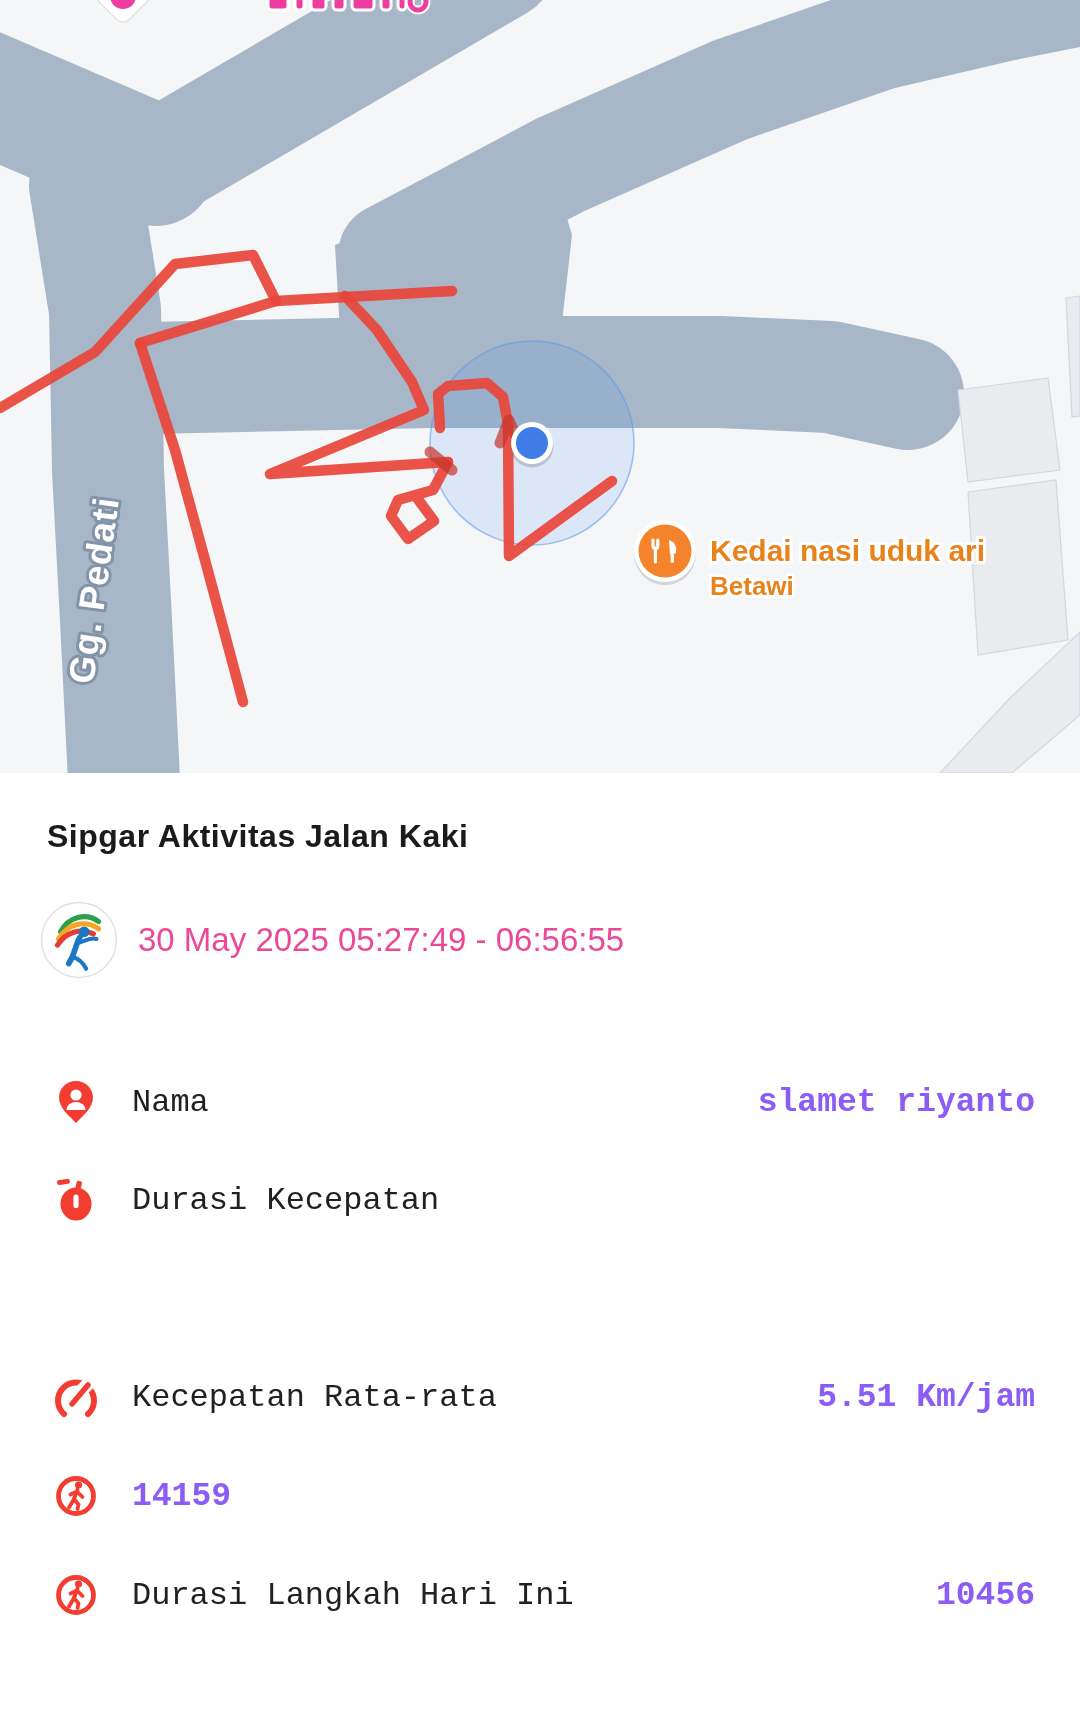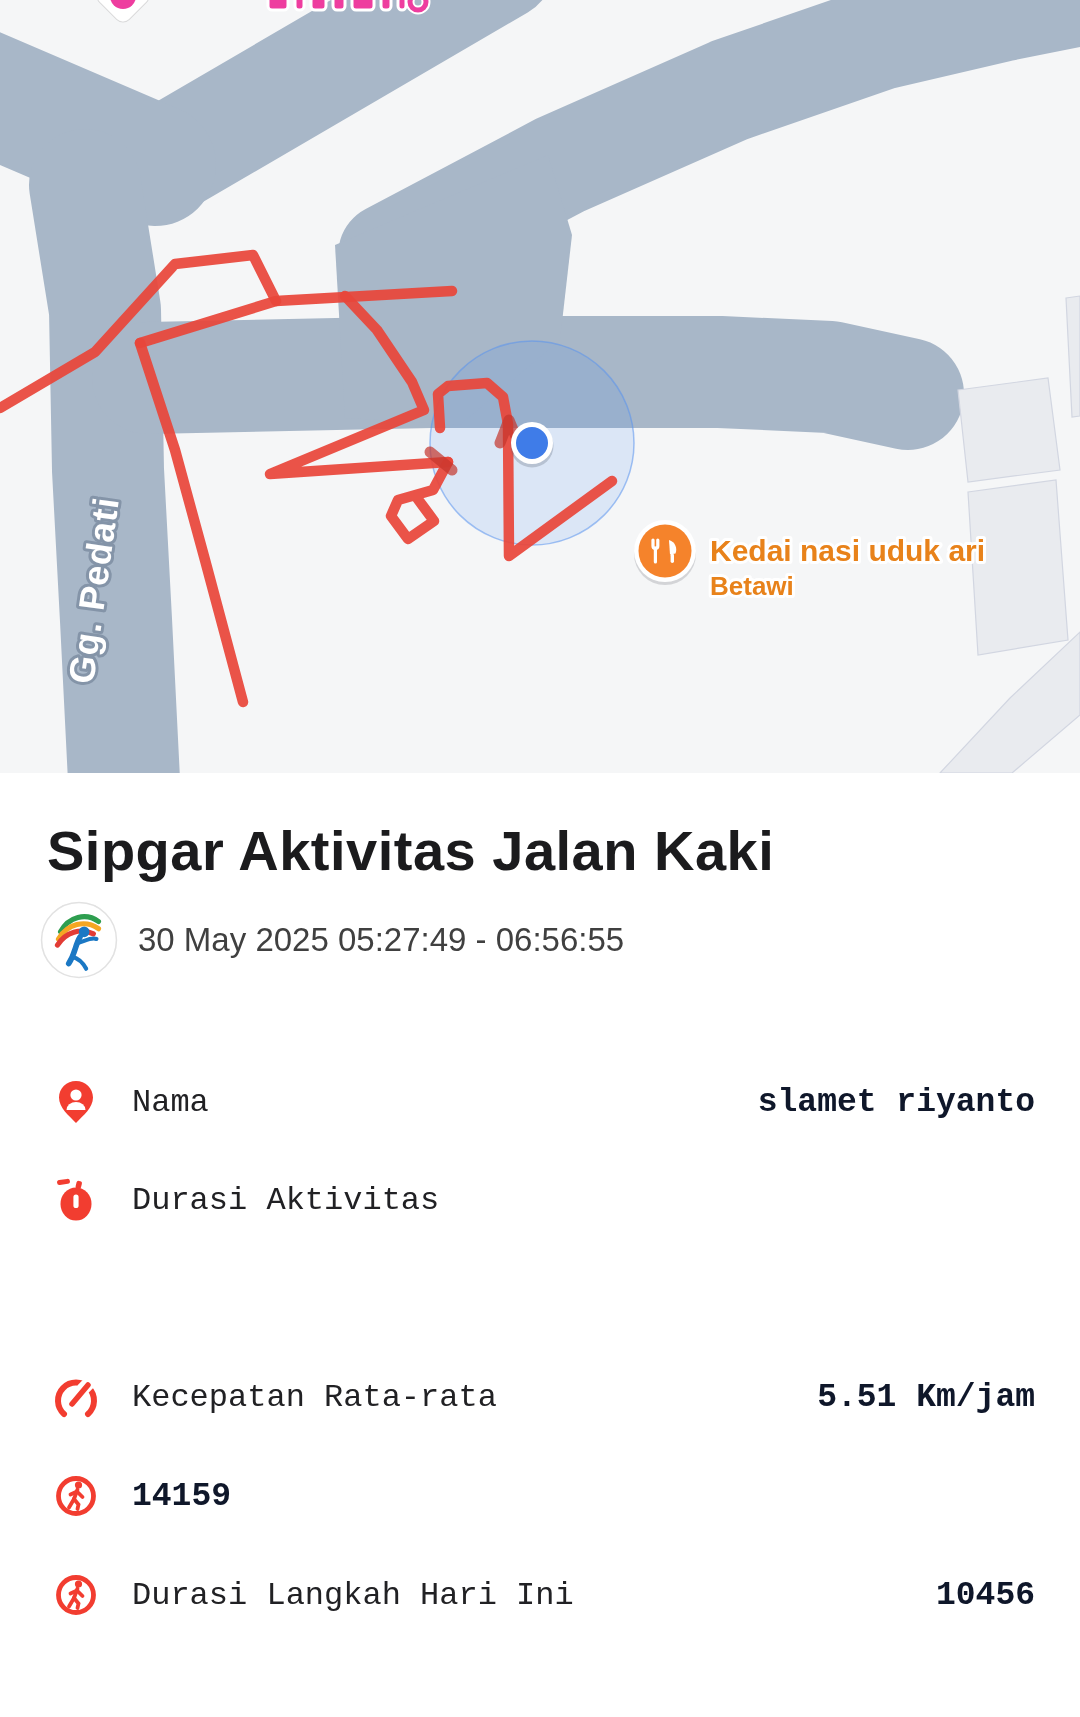--- a/index.html
+++ b/index.html
@@ -5,29 +5,29 @@
   html,body{margin:0;padding:0;background:#fff;}
   #screen{position:relative;width:1080px;height:1717px;background:#fff;overflow:hidden;
           font-family:"Liberation Sans",sans-serif;}
   
   #map{position:absolute;left:0;top:0;width:1080px;height:773px;display:block;background:#f5f6f7;}
   .poi-line1{font:700 30px "Liberation Sans",sans-serif;fill:#e8821a;stroke:#ffffff;stroke-width:6;paint-order:stroke;stroke-linejoin:round;}
   .poi-line2{font:700 26px "Liberation Sans",sans-serif;fill:#e8821a;stroke:#ffffff;stroke-width:6;paint-order:stroke;stroke-linejoin:round;}
   .road-label{font:700 36px "Liberation Sans",sans-serif;fill:#ffffff;stroke:#8494a8;stroke-width:6;paint-order:stroke;stroke-linejoin:round;letter-spacing:1px;}
   .pinkstub{fill:#ee3d9f;stroke:#ffffff;stroke-width:3;}
   
-  .page-title{position:absolute;left:47px;top:818px;font-size:56px;font-weight:700;color:#1b1b1d;letter-spacing:.5px;}
+  .page-title{position:absolute;left:47px;top:818px;font-size:32px;font-weight:700;color:#1b1b1d;letter-spacing:.5px;}
   .id-row{position:absolute;left:40px;top:900px;height:80px;display:flex;align-items:center;}
   .app-logo{width:78px;height:78px;border-radius:50%;flex:0 0 78px;}
-  .date-range{margin-left:20px;font-size:33px;color:#404040;}
+  .date-range{margin-left:20px;font-size:33px;color:#ec4899;}
   .stat-row{position:absolute;left:52px;right:45px;height:60px;display:flex;align-items:center;font-family:Liberation Mono, monospace;}
   .sicon{width:48px;height:48px;flex:0 0 48px;margin-right:32px;}
   .sicon svg{width:48px;height:48px;display:block;}
   .slabel{flex:1;font-size:32px;color:#212124;}
-  .svalue{font-size:33px;font-weight:700;color:#0f172a;text-align:right;white-space:nowrap;}
+  .svalue{font-size:33px;font-weight:700;color:#8b5cf6;text-align:right;white-space:nowrap;}
 </style>
 </head>
 <body>
 
 <div id="screen">
 
   <svg id="map" viewBox="0 0 1080 773" xmlns="http://www.w3.org/2000/svg">
     <rect x="0" y="0" width="1080" height="773" fill="#f5f6f7"></rect>
     <g id="g-roads">
         <polyline points="152,168 500,-35" fill="none" stroke="#a8b7c8" stroke-width="110" stroke-linecap="round" stroke-linejoin="round"></polyline>
@@ -128,21 +128,21 @@
 
   <div class="stat-row" style="top:1170px">
     <span class="sicon">
       <svg viewBox="0 0 48 48">
           <rect x="5" y="3.5" width="13" height="5" rx="2.5" fill="#f23d30" transform="rotate(-8 11 6)"></rect>
           <rect x="24" y="5" width="5.5" height="8" rx="2" fill="#f23d30" transform="rotate(14 27 9)"></rect>
           <ellipse cx="24" cy="28" rx="15.5" ry="16.5" fill="#f23d30"></ellipse>
           <rect x="21.4" y="18.5" width="5.2" height="13.5" rx="2.6" fill="#fff"></rect>
         </svg>
     </span>
-    <div class="slabel">Durasi Aktivitas</div>
+    <div class="slabel">Durasi Kecepatan</div>
   </div>
 
 
   <div class="stat-row" style="top:1367px">
     <span class="sicon">
       <svg viewBox="0 0 48 48">
           <path d="M12 41 A18 18 0 1 1 36 41" fill="none" stroke="#f23d30" stroke-width="6" stroke-linecap="round"></path>
           <rect x="28" y="6" width="13" height="13" fill="#fff" transform="rotate(45 34.5 12.5)"></rect>
           <path d="M20 31 L36 12" stroke="#f23d30" stroke-width="5.5" stroke-linecap="round"></path>
         </svg>

